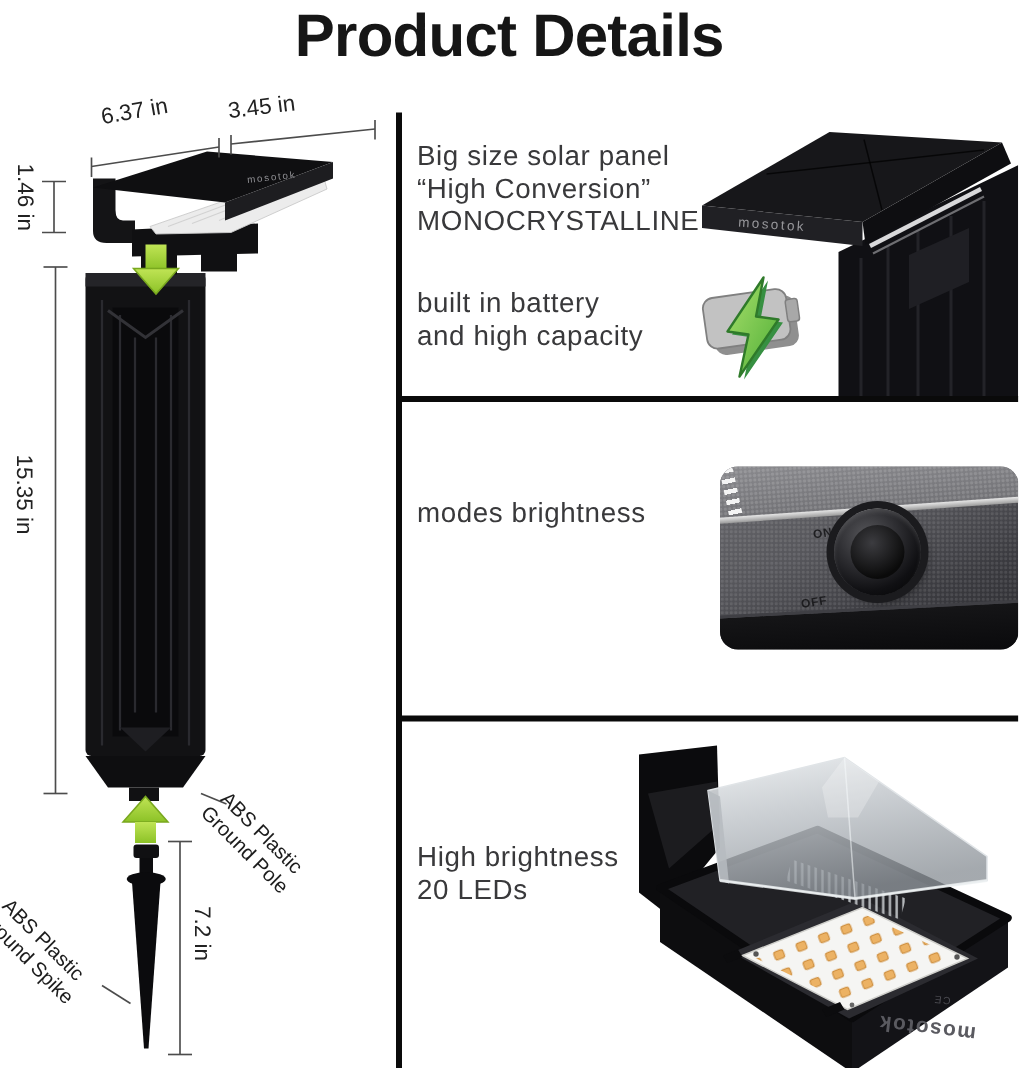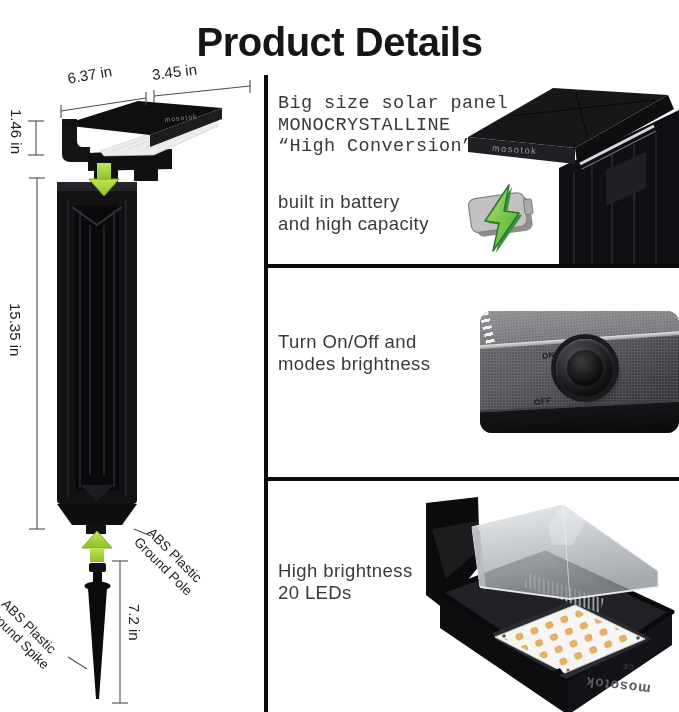--- a/index.html
+++ b/index.html
@@ -1,20 +1,20 @@
 <!DOCTYPE html>
 <html><head>
 <meta charset="utf-8">
 <style>
   html,body{margin:0;padding:0;background:#fff;}
   .page{position:relative;width:679px;height:712px;background:#fff;overflow:hidden;
         font-family:"Liberation Sans",sans-serif;color:#2f2f2f;}
   
   .title{position:absolute;left:0;top:0;width:100%;text-align:center;margin:0;
-         font-size:40px;font-weight:700;letter-spacing:-0.5px;color:#161616;padding-top:20px;}
+         font-size:40px;font-weight:700;letter-spacing:-0.5px;color:#161616;padding-top:2px;}
   
   .div-v{position:absolute;left:264px;top:75px;width:4px;height:637px;background:#0a0a0a;z-index:40;}
   .div-h{position:absolute;left:264px;width:415px;height:4px;background:#0a0a0a;z-index:40;}
   .div-h1{top:264px;} .div-h2{top:477px;}
   
   .left-col{position:absolute;left:0;top:55px;width:268px;height:657px;}
   .left-col svg{position:absolute;left:0;top:0;}
   .dim{position:absolute;font-size:15px;color:#222;white-space:nowrap;}
   .dim.rot-a{transform:rotate(-10deg);transform-origin:0 0;}
   .dim.rot-b{transform:rotate(-7deg);transform-origin:0 0;}
@@ -153,24 +153,24 @@
       <div>ABS Plastic</div>
       <div>Ground Pole</div>
     </div>
     <div class="part-label" style="left:5px;top:537px;">
       <div>ABS Plastic</div>
       <div>Ground Spike</div>
     </div>
   </div>
 
   <section class="panel panel-solar">
-    <div class="p-text" style="top:33px;font-family:Liberation Mono, monospace;">
+    <div class="p-text" style="top:33px;">
       <div>Big size solar panel</div>
+      <div>“High Conversion”</div>
       <div>MONOCRYSTALLINE</div>
-      <div>“High Conversion”</div>
     </div>
     <div class="p-text" style="top:131px;">
       <div>built in battery</div>
       <div>and high capacity</div>
     </div>
 
     <svg class="photo-svg" style="left:188px;top:14px;" width="223" height="191" viewBox="0 0 223 191">
       <defs>
         <linearGradient id="boltG" x1="0" y1="0" x2="1" y2="1">
           <stop offset="0" stop-color="#a9e06c"></stop>
@@ -208,21 +208,20 @@
           <rect x="55" y="17" width="8" height="15" rx="2" fill="#a8a8a8" stroke="#808080" stroke-width="1"></rect>
         </g>
         <polygon points="39,-1 15,35 29,37 23,65 49,27 34,25" fill="#379042" transform="translate(3,2)"></polygon>
         <polygon points="39,-1 15,35 29,37 23,65 49,27 34,25" fill="url(#boltG)" stroke="#2f7a2a" stroke-width="1.6" stroke-linejoin="round"></polygon>
       </g>
     </svg>
   </section>
 
   <section class="panel panel-switch">
     <div class="p-text" style="top:62px;">
-      <div>Turn On/Off and</div>
       <div>modes brightness</div>
     </div>
 
     <div class="sw-photo">
       <div class="sw-top"></div>
       <div class="sw-lip"></div>
       <div class="sw-dashes"></div>
       <div class="sw-label sw-on">ON</div>
       <div class="sw-label sw-off">OFF</div>
       <div class="knob">

